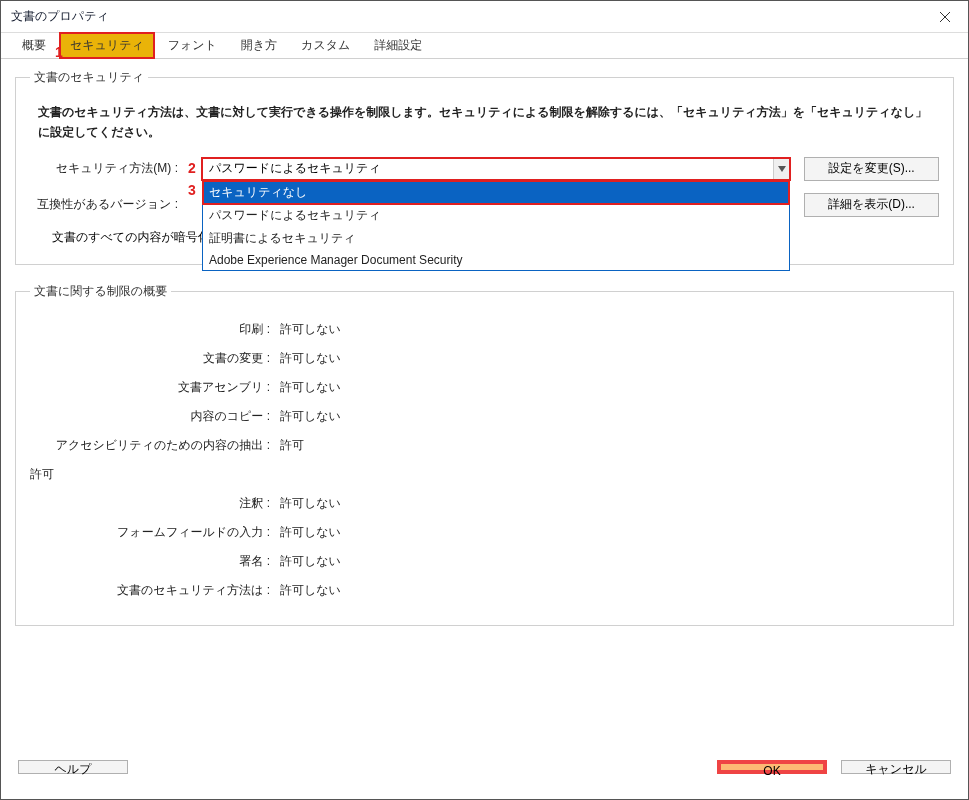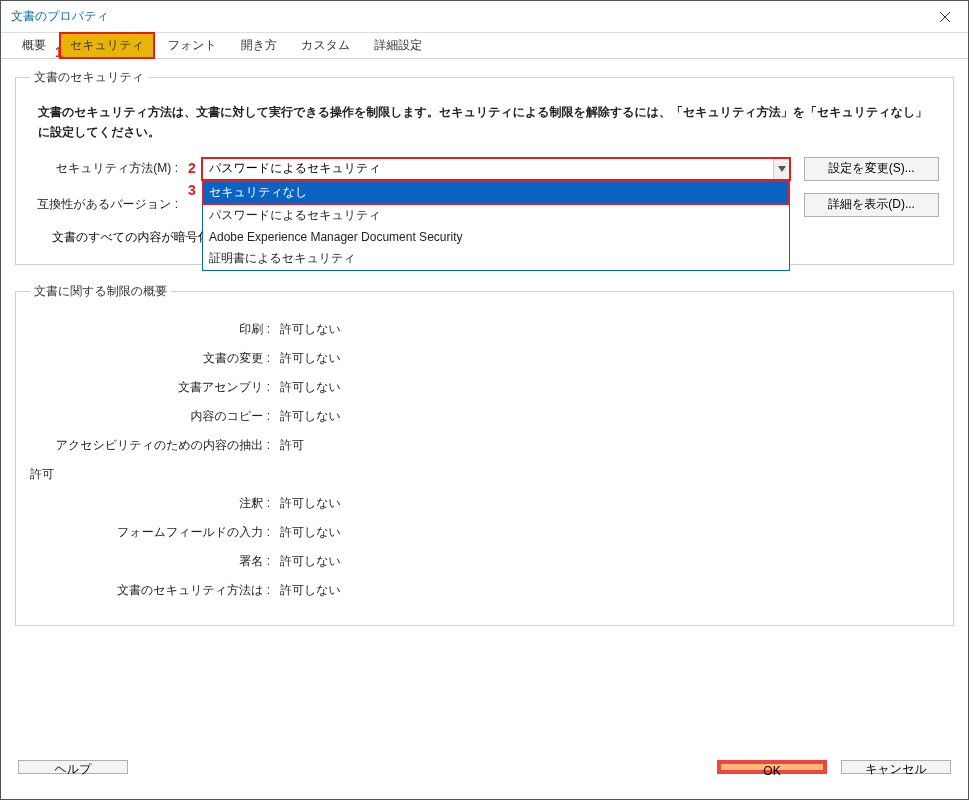--- a/index.html
+++ b/index.html
@@ -13,21 +13,21 @@
       border: 1px solid #555;
     }
     .titlebar {
       height: 32px;
       display: flex;
       align-items: center;
       padding: 0 10px;
       border-bottom: 1px solid #ddd;
       position: relative;
     }
-    .titlebar-title { font-size: 12px; color: #0369a1; font-family: Liberation Serif, serif; }
+    .titlebar-title { font-size: 12px; color: #0f172a; font-family: Liberation Serif, serif; }
     .close-btn {
       position: absolute;
       right: 0; top: 0;
       width: 46px; height: 32px;
       display: flex; align-items: center; justify-content: center;
       cursor: pointer;
     }
     .close-btn svg { width: 12px; height: 12px; }
     .tabstrip {
       display: flex;
@@ -205,22 +205,22 @@
             <svg width="8" height="6" viewBox="0 0 8 6">
                 <path d="M0 0 L8 0 L4 6 Z" fill="#555"></path>
               </svg>
           </div>
         </div>
         <span class="annotation" style="left:-14px; top:2px;">2</span>
         <span class="annotation" style="left:-14px; top:24px;">3</span>
         <div class="dropdown">
           <div class="opt selected">セキュリティなし</div>
           <div class="opt">パスワードによるセキュリティ</div>
+          <div class="opt">証明書によるセキュリティ</div>
           <div class="opt">Adobe Experience Manager Document Security</div>
-          <div class="opt">証明書によるセキュリティ</div>
         </div>
       </div>
       <button class="side-btn">設定を変更(S)...</button>
     </div>
 
     <div class="form-row">
       <div class="lbl">互換性があるバージョン :</div>
       <div style="flex:1; margin-right:14px;"></div>
       <button class="side-btn">詳細を表示(D)...</button>
     </div>

